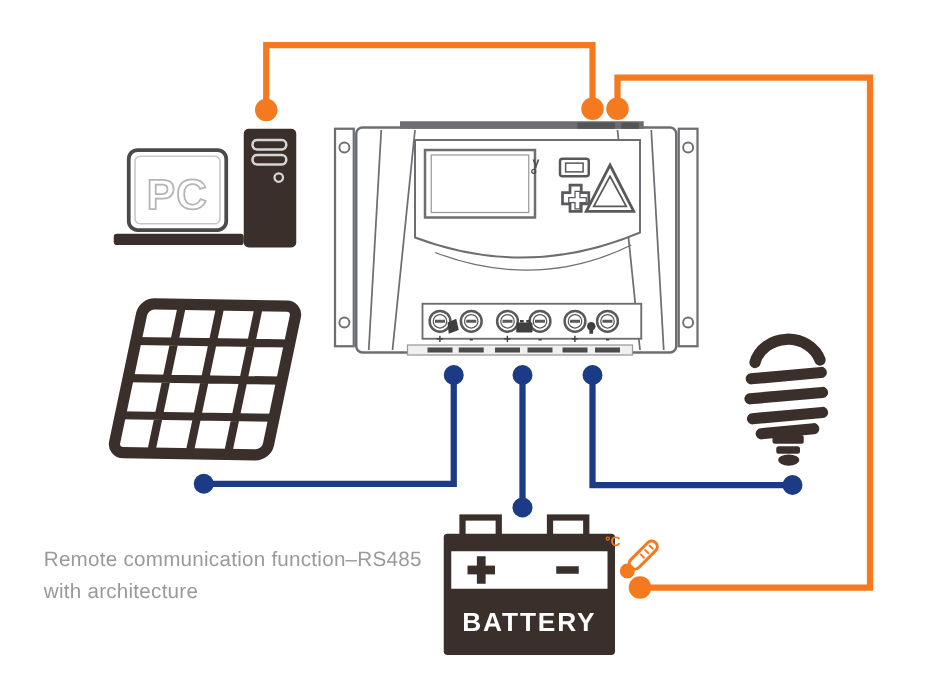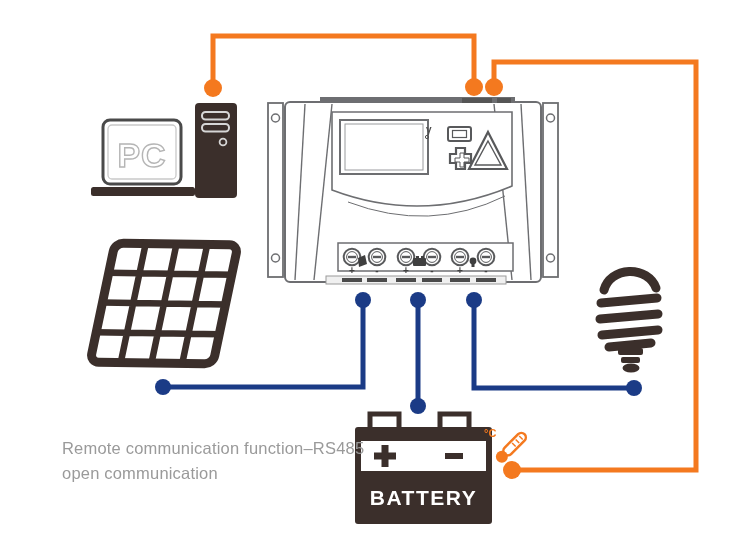--- a/index.html
+++ b/index.html
@@ -5,21 +5,21 @@
   html,body{margin:0;padding:0;background:#fff;}
   #stage{
     position:relative;width:750px;height:540px;background:#ffffff;overflow:hidden;
     font-family:"Liberation Sans", sans-serif;
   }
   .abs{position:absolute;}
   #caption{
     left:35px;top:436px;width:330px;
     font-size:16.5px;line-height:25px;color:#9a9a9a;letter-spacing:0.2px;
   }
-  #caption span{display:block;margin-left:27px;}
+  #caption span{display:block;}
   svg{display:block;overflow:visible;}
 </style>
 </head>
 <body>
 
 <div id="stage">
 
   <svg class="abs" style="left:0;top:0" width="750" height="540" viewBox="0 0 750 540">
 
     <g stroke="#F4791F" stroke-width="5" fill="none">
@@ -205,16 +205,16 @@
         <line x1="25" y1="10" x2="30" y2="10"></line>
         <line x1="25" y1="15" x2="30" y2="15"></line>
         <line x1="25" y1="20" x2="30" y2="20"></line>
       </g>
       <circle cx="27.5" cy="37" r="6" fill="#F4791F"></circle>
     </g>
   </svg>
 
   <div id="caption" class="abs">
     <span>Remote communication function–RS485</span>
-    <span>open communication</span>
+    <span>with architecture</span>
   </div>
 
 </div>
 
 </body></html>

